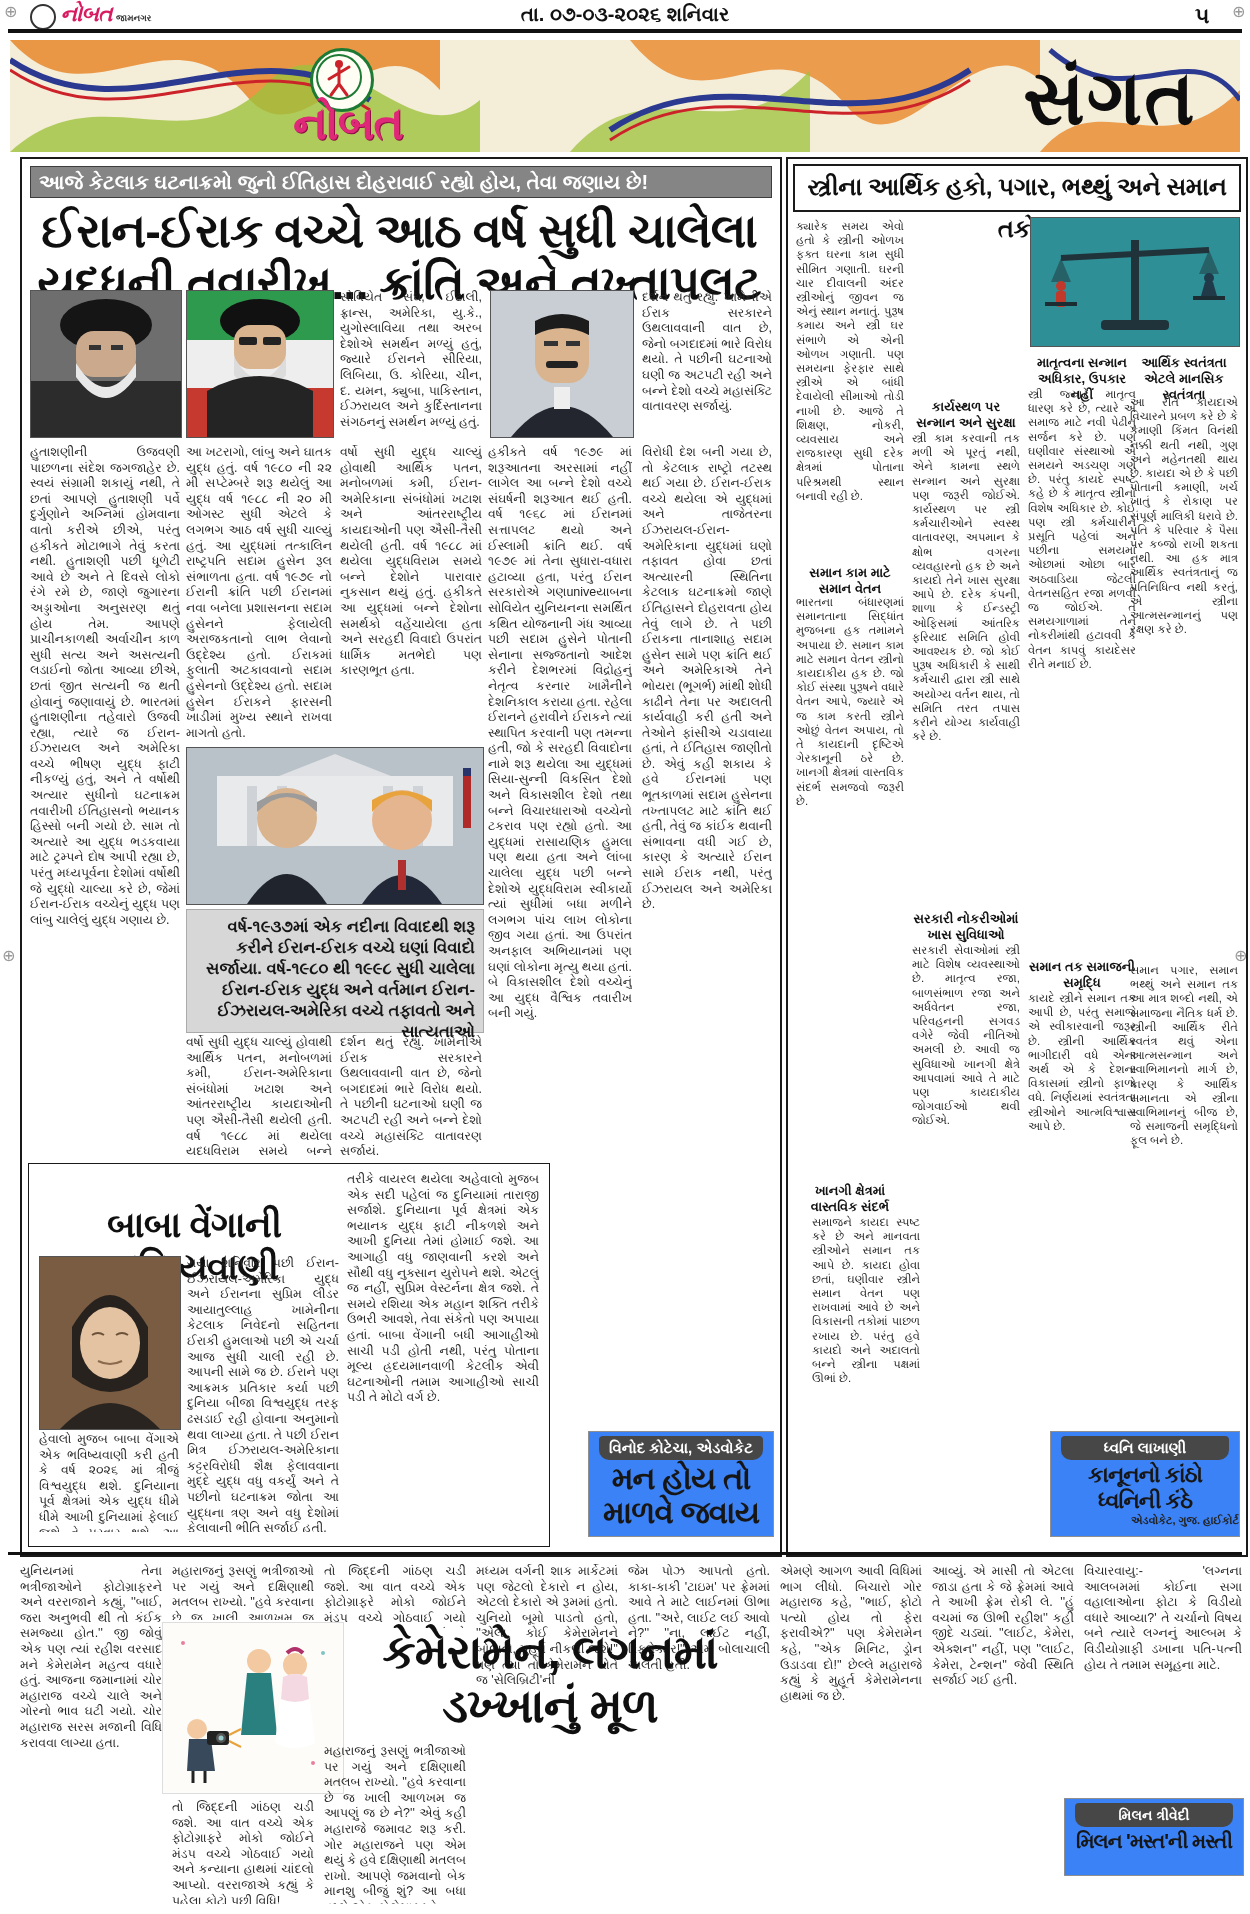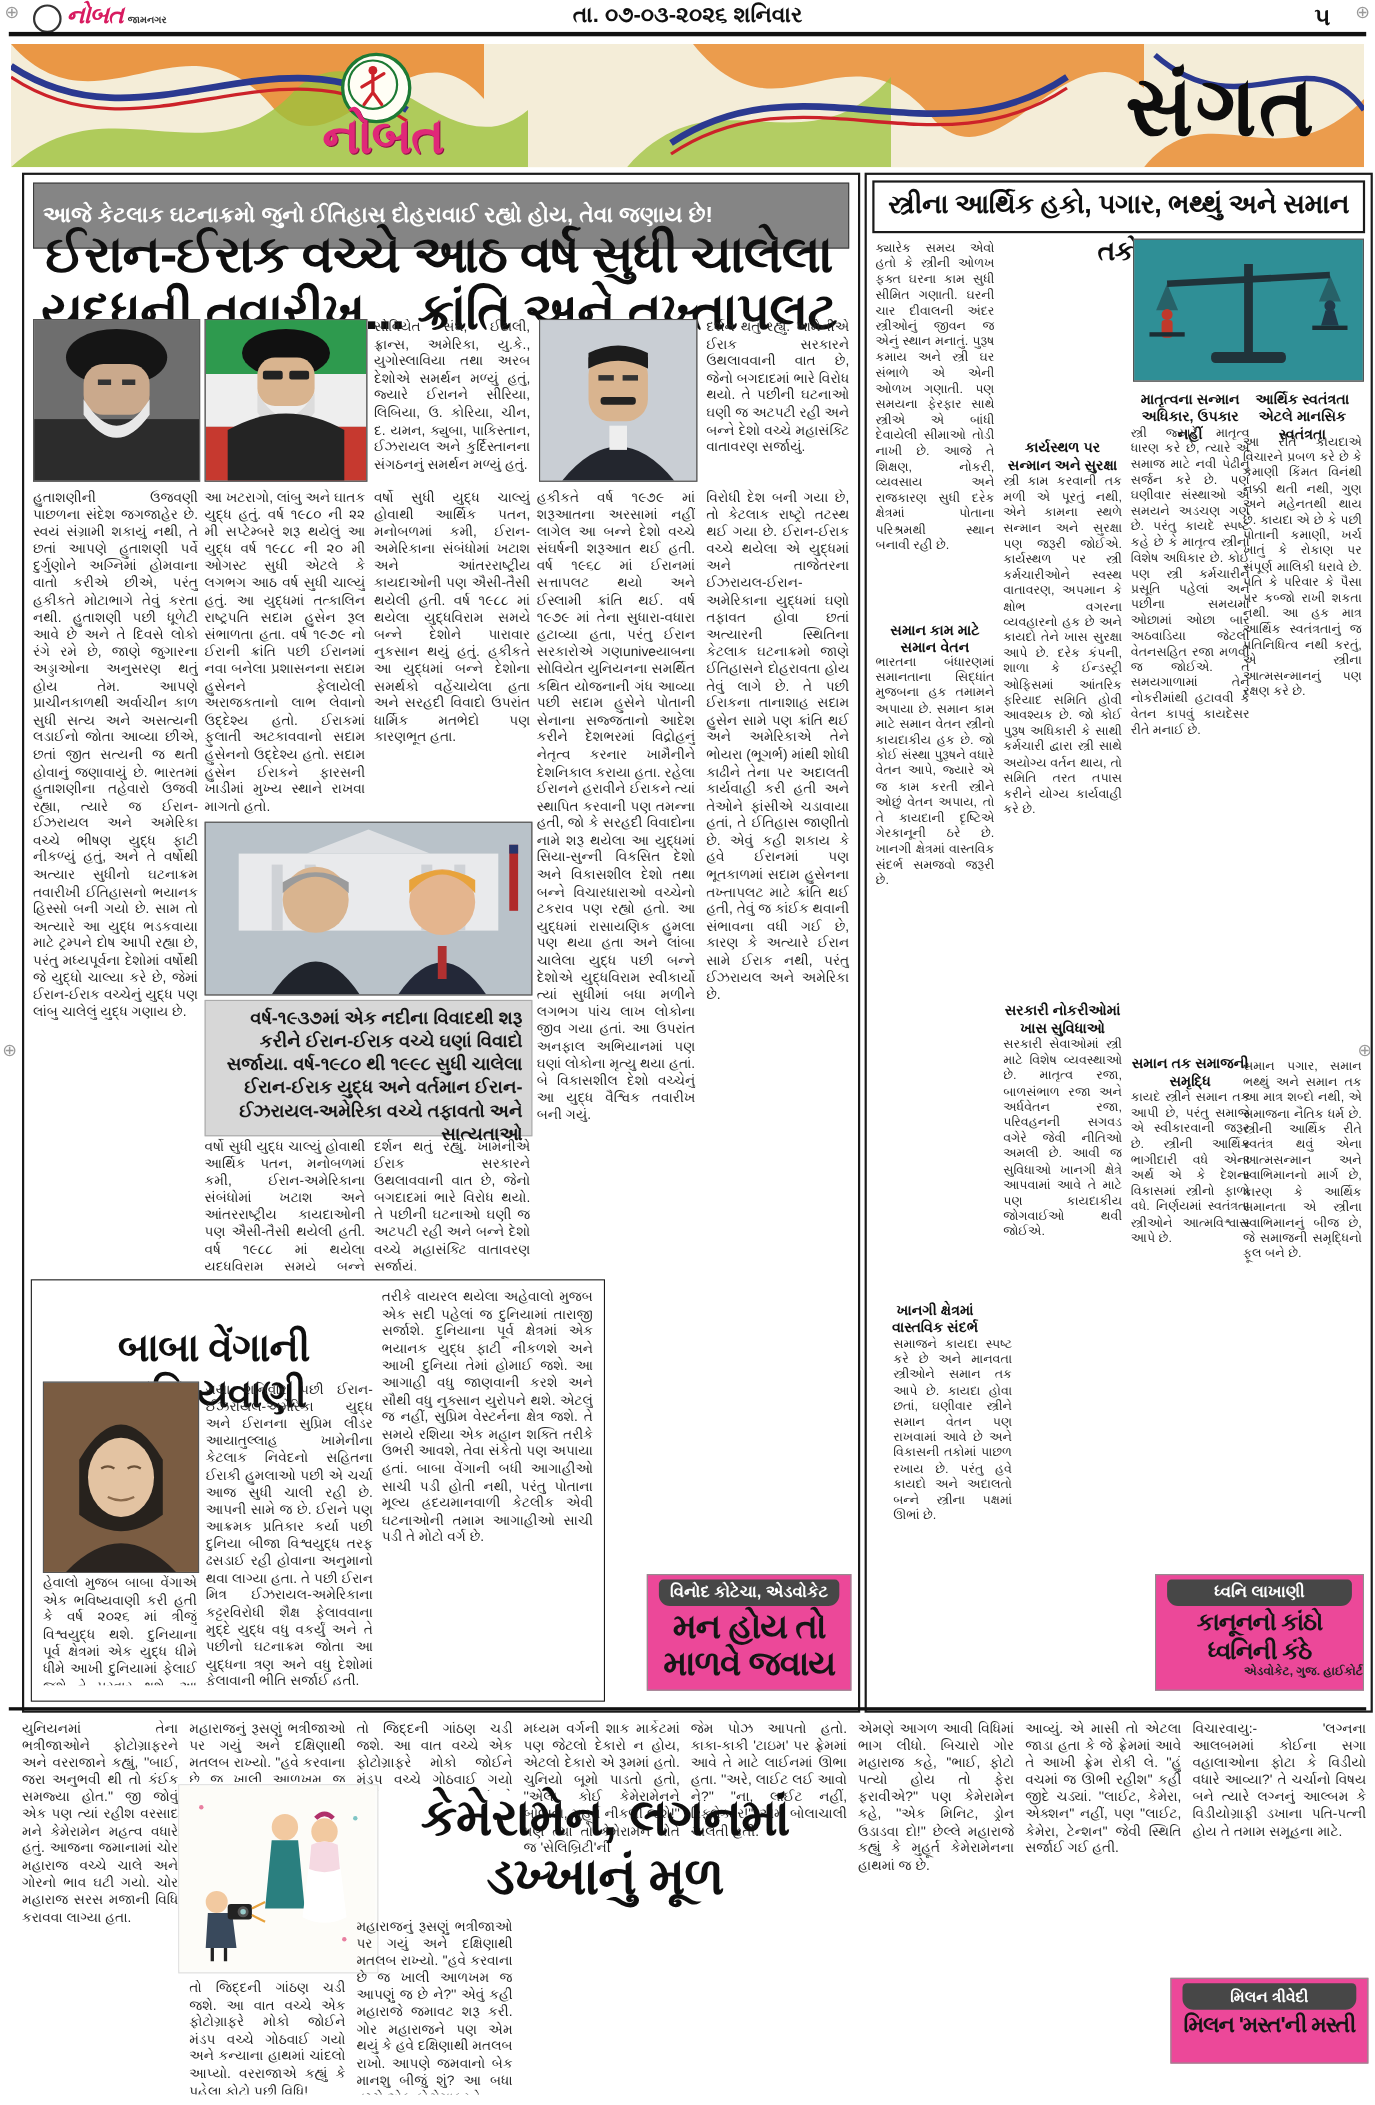--- a/index.html
+++ b/index.html
@@ -18,29 +18,29 @@
   .masthead{left:10px;top:40px;width:1230px;height:112px;background:#f4edd8;overflow:hidden;}
   .masthead svg{position:absolute;left:0;top:0;}
   .brand-big{font-size:46px;font-weight:bold;color:#e02878;letter-spacing:-1px;
              text-shadow:1px 1px 0 #8c0f45;}
   .logo-circle{width:58px;height:58px;border-radius:50%;background:#fffef5;
                border:3px solid #1d7a34;box-shadow:0 0 0 2px #fffef5 inset;}
   .supplement{font-size:76px;font-weight:bold;color:#0d0d0d;letter-spacing:2px;}
   
   .framed{border:2px solid #1a1a1a;background:#fff;}
   .strap{background:#858585;border:1px solid #3c3c3c;color:#fff;font-weight:bold;
-         font-size:20px;line-height:30px;padding:14px 8px;white-space:nowrap;overflow:hidden;}
+         font-size:20px;line-height:30px;padding:0 8px;white-space:nowrap;overflow:hidden;}
   .headline{font-weight:bold;color:#0f0f0f;letter-spacing:-1px;}
   .col{font-size:12.5px;line-height:15.6px;text-align:justify;color:#262626;overflow:hidden;}
   .colsm{font-size:11.5px;line-height:14.2px;}
   .subhead{font-weight:bold;text-align:center;font-size:13px;color:#111;margin:4px 0 2px 0;}
   .photo{border:1px solid #555;overflow:hidden;background:#999;}
   .graybox{background:#d7d7d7;border:1px solid #aaa;font-weight:bold;text-align:right;
            font-size:16.5px;line-height:21px;color:#151515;padding:6px 8px;}
-  .promo{background:#ec4899;border:1px solid #8f8f8f;text-align:center;}
+  .promo{background:#3b82f6;border:1px solid #8f8f8f;text-align:center;}
   .ribbon{background:#474747;color:#fff;font-weight:bold;font-size:15px;line-height:24px;
           border-radius:4px 4px 10px 10px;margin:4px 10px 0 10px;}
   .promo-title{font-weight:bold;color:#161616;letter-spacing:-1px;}
   .botrule{left:8px;top:1552px;width:1234px;height:3px;background:#111;}
 </style>
 </head>
 <body>
 
 <div class="page">
 

